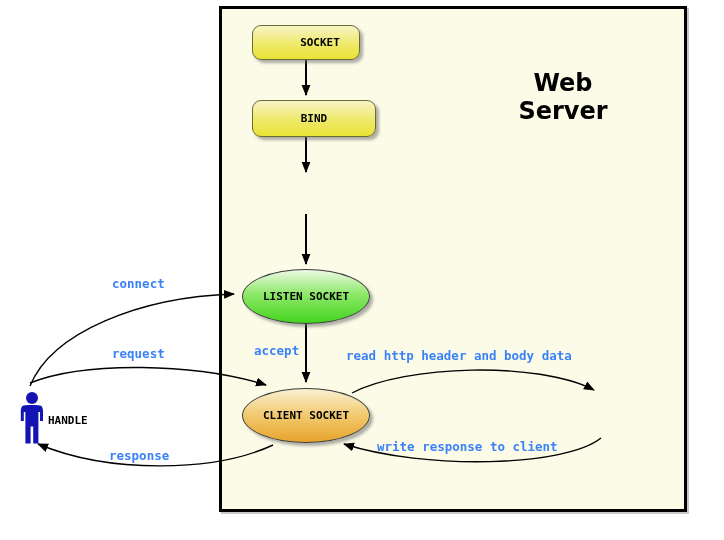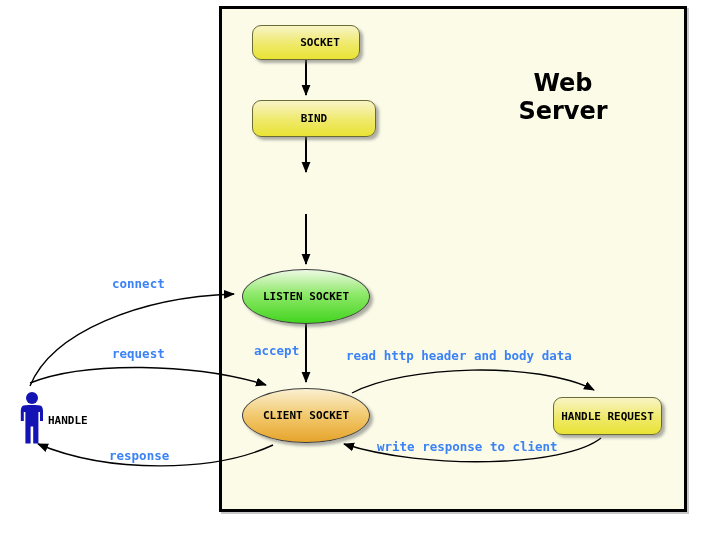--- a/index.html
+++ b/index.html
@@ -65,21 +65,20 @@
       <path d="M601,438 C565,467 425,470 344,444" stroke-width="1.4" marker-end="url(#ah)"></path>
     </g>
   </svg>
 
   <div class="diagram-title">Web Server</div>
 
   <div class="node rectnode" style="left:252px; top:25px;  width:108px; height:35px;padding-left:28px;">SOCKET</div>
   <div class="node rectnode" style="left:252px; top:100px; width:124px; height:37px;">BIND</div>
   <div class="node ellipsenode green-ellipse" style="left:242px; top:269px; width:128px; height:55px;">LISTEN SOCKET</div>
   <div class="node ellipsenode orange-ellipse" style="left:242px; top:388px; width:128px; height:55px;">CLIENT SOCKET</div>
-  <div class="node rectnode" style="left:553px; top:397px; width:109px; height:38px;">HANDLE REQUEST</div>
 
   <div class="edge-label" style="left:112px; top:276px;">connect</div>
   <div class="edge-label" style="left:112px; top:346px;">request</div>
   <div class="edge-label" style="left:109px; top:448px;">response</div>
   <div class="edge-label" style="left:254px; top:343px;">accept</div>
   <div class="edge-label" style="left:346px; top:348px;">read http header and body data</div>
   <div class="edge-label" style="left:377px; top:439px;">write response to client</div>
 
   <svg class="client-figure" width="30" height="54" viewBox="0 0 30 54">
     <g fill="#1414B4">

